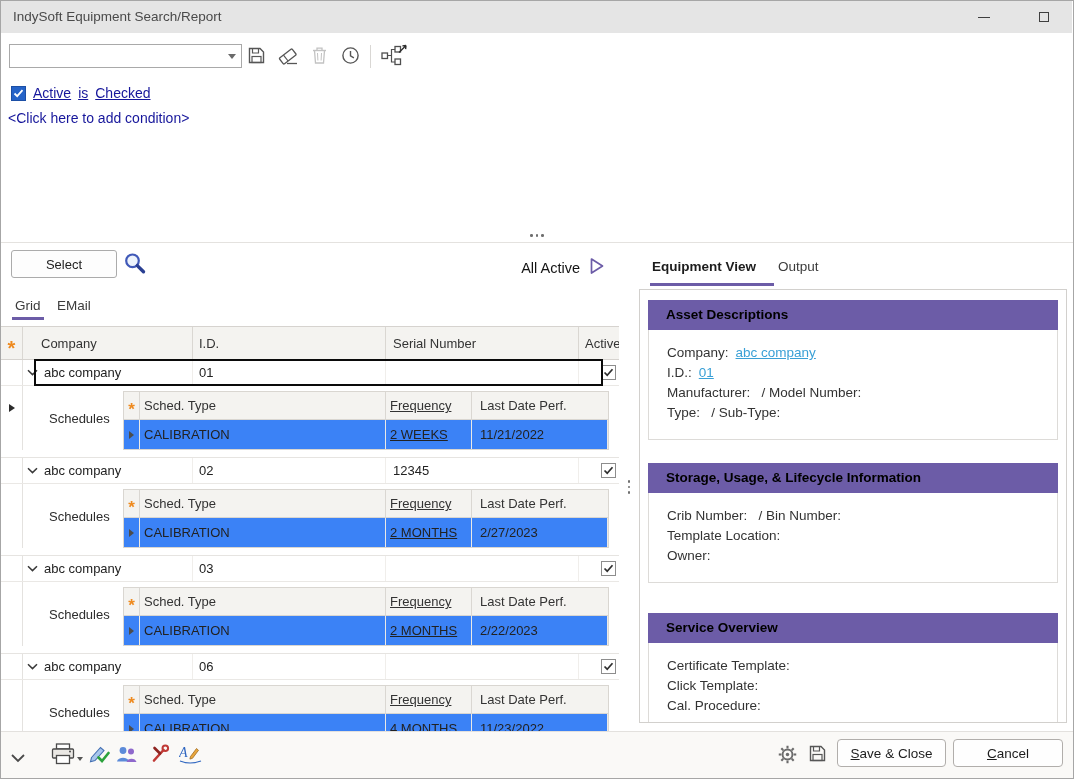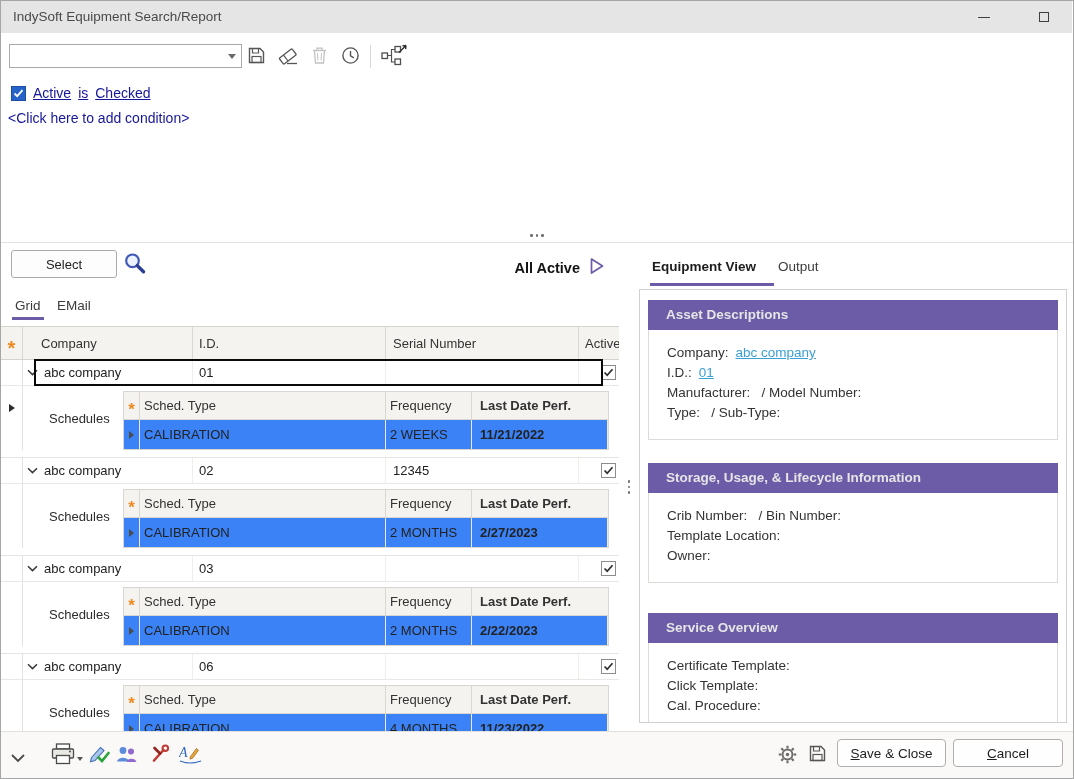--- a/index.html
+++ b/index.html
@@ -33,21 +33,21 @@
   .h-splitter { position:absolute; top:228px; left:0; right:0; height:14px; border-bottom:1px solid #E4E2DF; display:flex; align-items:center; justify-content:center; cursor:row-resize; }
   .dots-h { display:flex; gap:3px; } .dots-h i { width:2.5px; height:2.5px; background:#6F6F6F; border-radius:50%; }
   .v-splitter { position:absolute; left:618px; top:242px; width:20px; height:488px; display:flex; align-items:center; justify-content:center; cursor:col-resize; }
   .dots-v { display:flex; flex-direction:column; gap:3px; } .dots-v i { width:2.5px; height:2.5px; background:#6F6F6F; border-radius:50%; }
 
   
   .left-panel { position:absolute; top:242px; left:0; width:618px; height:488px; background:#fff; overflow:hidden; }
   .select-btn { position:absolute; left:10px; top:7px; width:106px; height:28px; border:1px solid #ABABAB; border-radius:3px; background:#FDFDFD; font-size:13px; color:#222; display:flex; align-items:center; justify-content:center; cursor:pointer; }
   .magnifier { position:absolute; left:121px; top:8px; cursor:pointer; }
   .scope { position:absolute; right:14px; top:14px; display:flex; align-items:center; gap:9px; }
-  .scope-label { font-weight:bold; font-size:14.5px; color:#141414; }
+  .scope-label { font-weight:normal; font-size:14.5px; color:#141414; }
   .tab-grid { position:absolute; left:14px; top:55px; font-size:13.5px; color:#3A3A3A; cursor:pointer; }
   .tab-grid-underline { position:absolute; left:11px; top:74px; width:32px; height:2.5px; background:#6C5CA7; }
   .tab-email { position:absolute; left:56px; top:55px; font-size:13.5px; color:#3C3C3C; cursor:pointer; }
 
   .grid { position:absolute; left:0; top:83px; width:618px; bottom:0; border-top:1px solid #D6D3CF; overflow:hidden; font-size:13px; color:#222; }
   .ghead { display:flex; height:33px; background:#F4F3F0; border-bottom:1px solid #D6D3CF; }
   .gh { display:flex; align-items:center; border-right:1px solid #DAD7D2; overflow:hidden; white-space:nowrap; color:#333; cursor:pointer; }
   .w-ind { width:22px; justify-content:center; }
   .w-comp { width:170px; padding-left:18px; }
   .w-id { width:193px; padding-left:6px; }
@@ -69,35 +69,35 @@
 
   .srow { display:flex; padding-bottom:7px; border-bottom:1px solid #E6E4E1; }
   .gutter { width:22px; display:flex; justify-content:center; padding-top:18px; border-right:1px solid #E4E2DF; }
   .tri-r { width:0; height:0; border-top:4.5px solid transparent; border-bottom:4.5px solid transparent; border-left:6px solid #2B2B2B; }
   .slabel { width:100px; font-size:13px; color:#2C2C2C; display:flex; align-items:center; padding-left:26px; }
   .sgrid { width:486px; border:1px solid #D9D6D1; margin-top:5px; background:#fff; }
   .shead { display:flex; height:28px; background:#F4F3F0; border-bottom:1px solid #D9D6D1; }
   .sh { display:flex; align-items:center; border-right:1px solid #DAD7D2; overflow:hidden; white-space:nowrap; color:#333; cursor:pointer; }
   .sc0 { width:16px; justify-content:center; }
   .sc1 { width:246px; padding-left:4px; }
-  .sc2 { width:86px; padding-left:4px; }
-  .sc3 { flex:1; padding-left:8px; border-right:none;font-weight:bold; }
+  .sc2 { width:86px; padding-left:4px;text-decoration:underline; }
+  .sc3 { flex:1; padding-left:8px; border-right:none; }
   .sdata { display:flex; height:29px; background:#3b82f6; cursor:pointer; }
   .sd { display:flex; align-items:center; border-right:1px solid #EBE9E6; overflow:hidden; white-space:nowrap; }
   .exp-tri { width:0; height:0; border-top:4px solid transparent; border-bottom:4px solid transparent; border-left:5.5px solid #4C4C4C; }
 
   
   .right-panel { position:absolute; left:638px; top:242px; width:428px; height:488px; background:#fff; }
   .rtab-equip { position:absolute; left:13px; top:16px; font-weight:bold; font-size:13.5px; color:#1C1C1C; cursor:pointer; }
   .rtab-underline { position:absolute; left:11px; top:40px; width:124px; height:3px; background:#6C5CA7; }
   .rtab-output { position:absolute; left:139px; top:16px; font-size:13.5px; color:#3C3C3C; cursor:pointer; }
   .rcontent { position:absolute; left:0; top:46px; width:428px; height:434px; border:1px solid #D2D0CD; overflow:hidden; background:#fff; }
   .section { margin:10px 8px 0 8px; }
   .sec2 { margin-top:23px; } .sec3 { margin-top:30px; }
-  .sec-head { height:30px; background:#6C5CA7; color:#e5e5e5; font-weight:bold; font-size:13.5px; line-height:30px; padding-left:18px; }
+  .sec-head { height:30px; background:#6C5CA7; color:#000000; font-weight:bold; font-size:13.5px; line-height:30px; padding-left:18px; }
   .sec-body { border:1px solid #DDDBD8; border-top:none; padding:13px 10px 16px 18px; font-size:13.5px; color:#333; }
   .line { line-height:20px; white-space:pre-wrap; }
   .kv-label { margin-right:7px;margin-top:20px; }
   .ilink { color:#3AA0D6; text-decoration:underline; cursor:pointer; }
 
   
   .footer { position:absolute; left:0; top:730px; right:0; height:49px; background:#FAF9F7; border-top:1px solid #E3E1DE; }
   .f-abs { position:absolute; cursor:pointer; }
   .print-dd { position:absolute; left:76px; top:25px; width:0; height:0; border:3.5px solid transparent; border-top:4.5px solid #555; cursor:pointer; }
   .fbtn { position:absolute; border:1px solid #B1AEAB; border-radius:4px; background:#FEFEFE; font-size:13.5px; color:#1D1D1D; display:flex; align-items:center; justify-content:center; cursor:pointer; }

